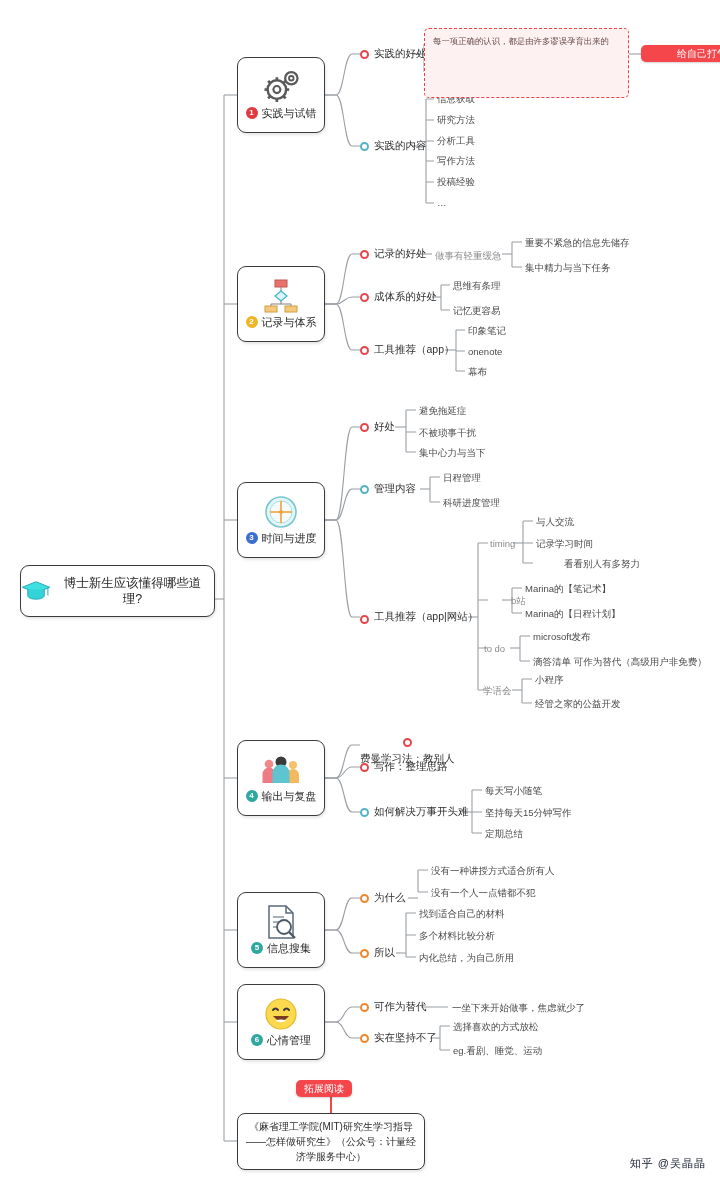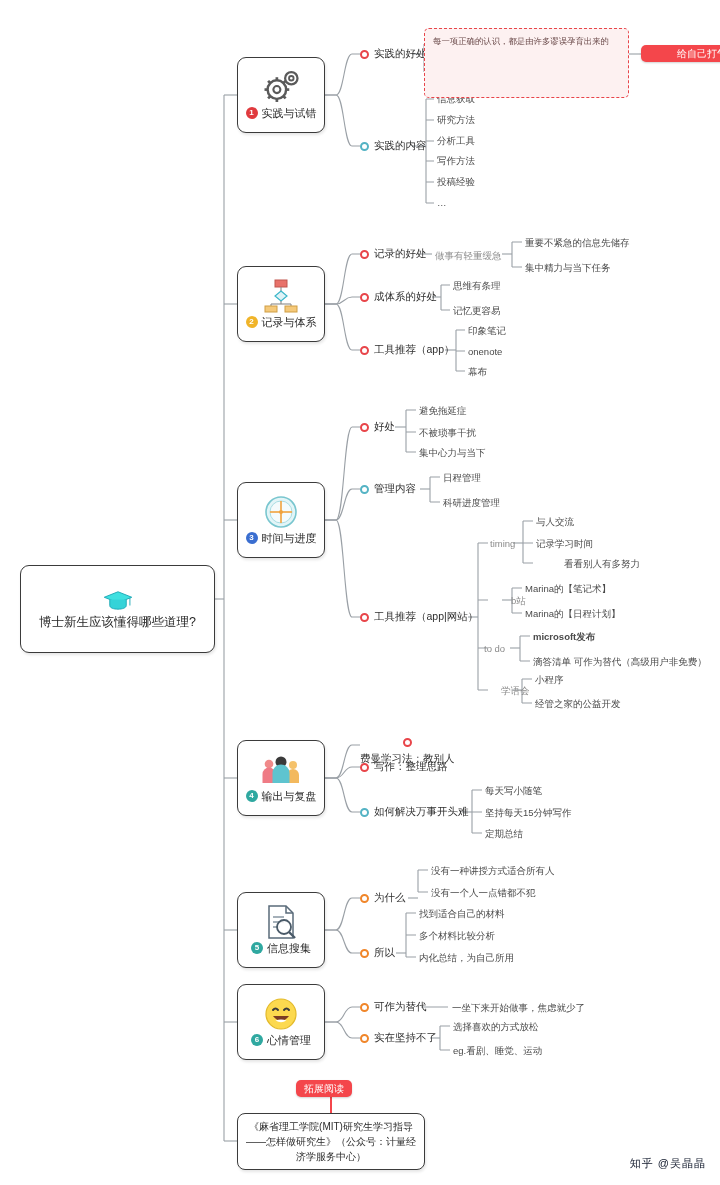--- a/index.html
+++ b/index.html
@@ -7,24 +7,24 @@
     width:720px;height:1185px;position:relative;overflow:hidden;
     background:#ffffff;
     font-family:"Liberation Sans","DejaVu Sans",sans-serif;
     color:#333;
   }
   #canvas{position:absolute;left:0;top:0;width:720px;height:1185px;}
   svg.links{position:absolute;left:0;top:0;width:720px;height:1185px;pointer-events:none;}
 
   
   .root-node{
-    position:absolute;left:20px;top:565px;width:195px;height:88px;
+    position:absolute;left:20px;top:565px;width:195px;height:52px;
     border:1.6px solid #3b3b3b;border-radius:9px;background:#fff;
     box-shadow:1px 2px 3px rgba(0,0,0,.10);
-    display:flex;flex-direction:column;align-items:center;justify-content:center;
+    display:flex;flex-direction:row;align-items:center;justify-content:center;
     box-sizing:border-box;
   }
   .root-icon{width:30px;height:22px;margin-bottom:3px;}
   .root-label{font-size:12.5px;line-height:16px;text-align:center;color:#262626;padding:0 8px;}
 
   
   .branch-node{
     position:absolute;width:88px;height:76px;
     border:1.6px solid #3b3b3b;border-radius:9px;background:#fff;
     box-shadow:1px 2px 3px rgba(0,0,0,.10);
@@ -303,39 +303,39 @@
   <div class="node-l3" style="left:419px;top:427px;">不被琐事干扰</div>
   <div class="node-l3" style="left:419px;top:447px;">集中心力与当下</div>
 
   <div class="node-l2" style="left:360px;top:482px;">
     <span class="ring teal"></span>
     <span class="l2-text">管理内容</span>
   </div>
   <div class="node-l3" style="left:443px;top:472px;">日程管理</div>
   <div class="node-l3" style="left:443px;top:497px;">科研进度管理</div>
 
-  <div class="node-l2" style="left:360px;top:610px;">
+  <div class="node-l2" style="left:360px;top:610px;align-items:flex-end;">
     <span class="ring"></span>
     <span class="l2-text">工具推荐（app|网站）</span>
   </div>
 
   <div class="node-l3 gray" style="left:490px;top:538px;">timing</div>
   <div class="node-l4" style="left:536px;top:516px;">与人交流</div>
   <div class="node-l4" style="left:536px;top:538px;">记录学习时间</div>
   <div class="node-l4" style="left:536px;top:558px;margin-left:28px;">看看别人有多努力</div>
 
   <div class="node-l3 gray" style="left:483px;top:595px;padding-left:28px;">b站</div>
   <div class="node-l4" style="left:525px;top:583px;">Marina的【笔记术】</div>
   <div class="node-l4" style="left:525px;top:608px;">Marina的【日程计划】</div>
 
   <div class="node-l3 gray" style="left:484px;top:643px;">to do</div>
-  <div class="node-l4" style="left:533px;top:631px;font-weight:bold;">microsoft发布</div>
+  <div class="node-l4" style="left:533px;top:631px;">microsoft发布</div>
   <div class="node-l4" style="left:533px;top:656px;">滴答清单 可作为替代（高级用户非免费）</div>
 
-  <div class="node-l3 gray" style="left:501px;top:685px;text-align:center;">学语会</div>
+  <div class="node-l3 gray" style="left:483px;top:685px;text-align:center;">学语会</div>
   <div class="node-l4" style="left:535px;top:674px;">小程序</div>
   <div class="node-l4" style="left:535px;top:698px;">经管之家的公益开发</div>
 
   <div class="branch-node" style="left:237px;top:740px;">
     <span class="branch-icon">
       <svg viewBox="0 0 42 30" width="42" height="30">
         <circle cx="9" cy="9" r="4.3" fill="#f08a8a"></circle>
           <path d="M2.5 28 V19 a6.5 6.5 0 0 1 13 0 V28z" fill="#ef7b85"></path>
         <circle cx="33" cy="10" r="4" fill="#f5c26b"></circle>
           <path d="M27 28 V20 a6 6 0 0 1 12 0 V28z" fill="#f3b95e"></path>

